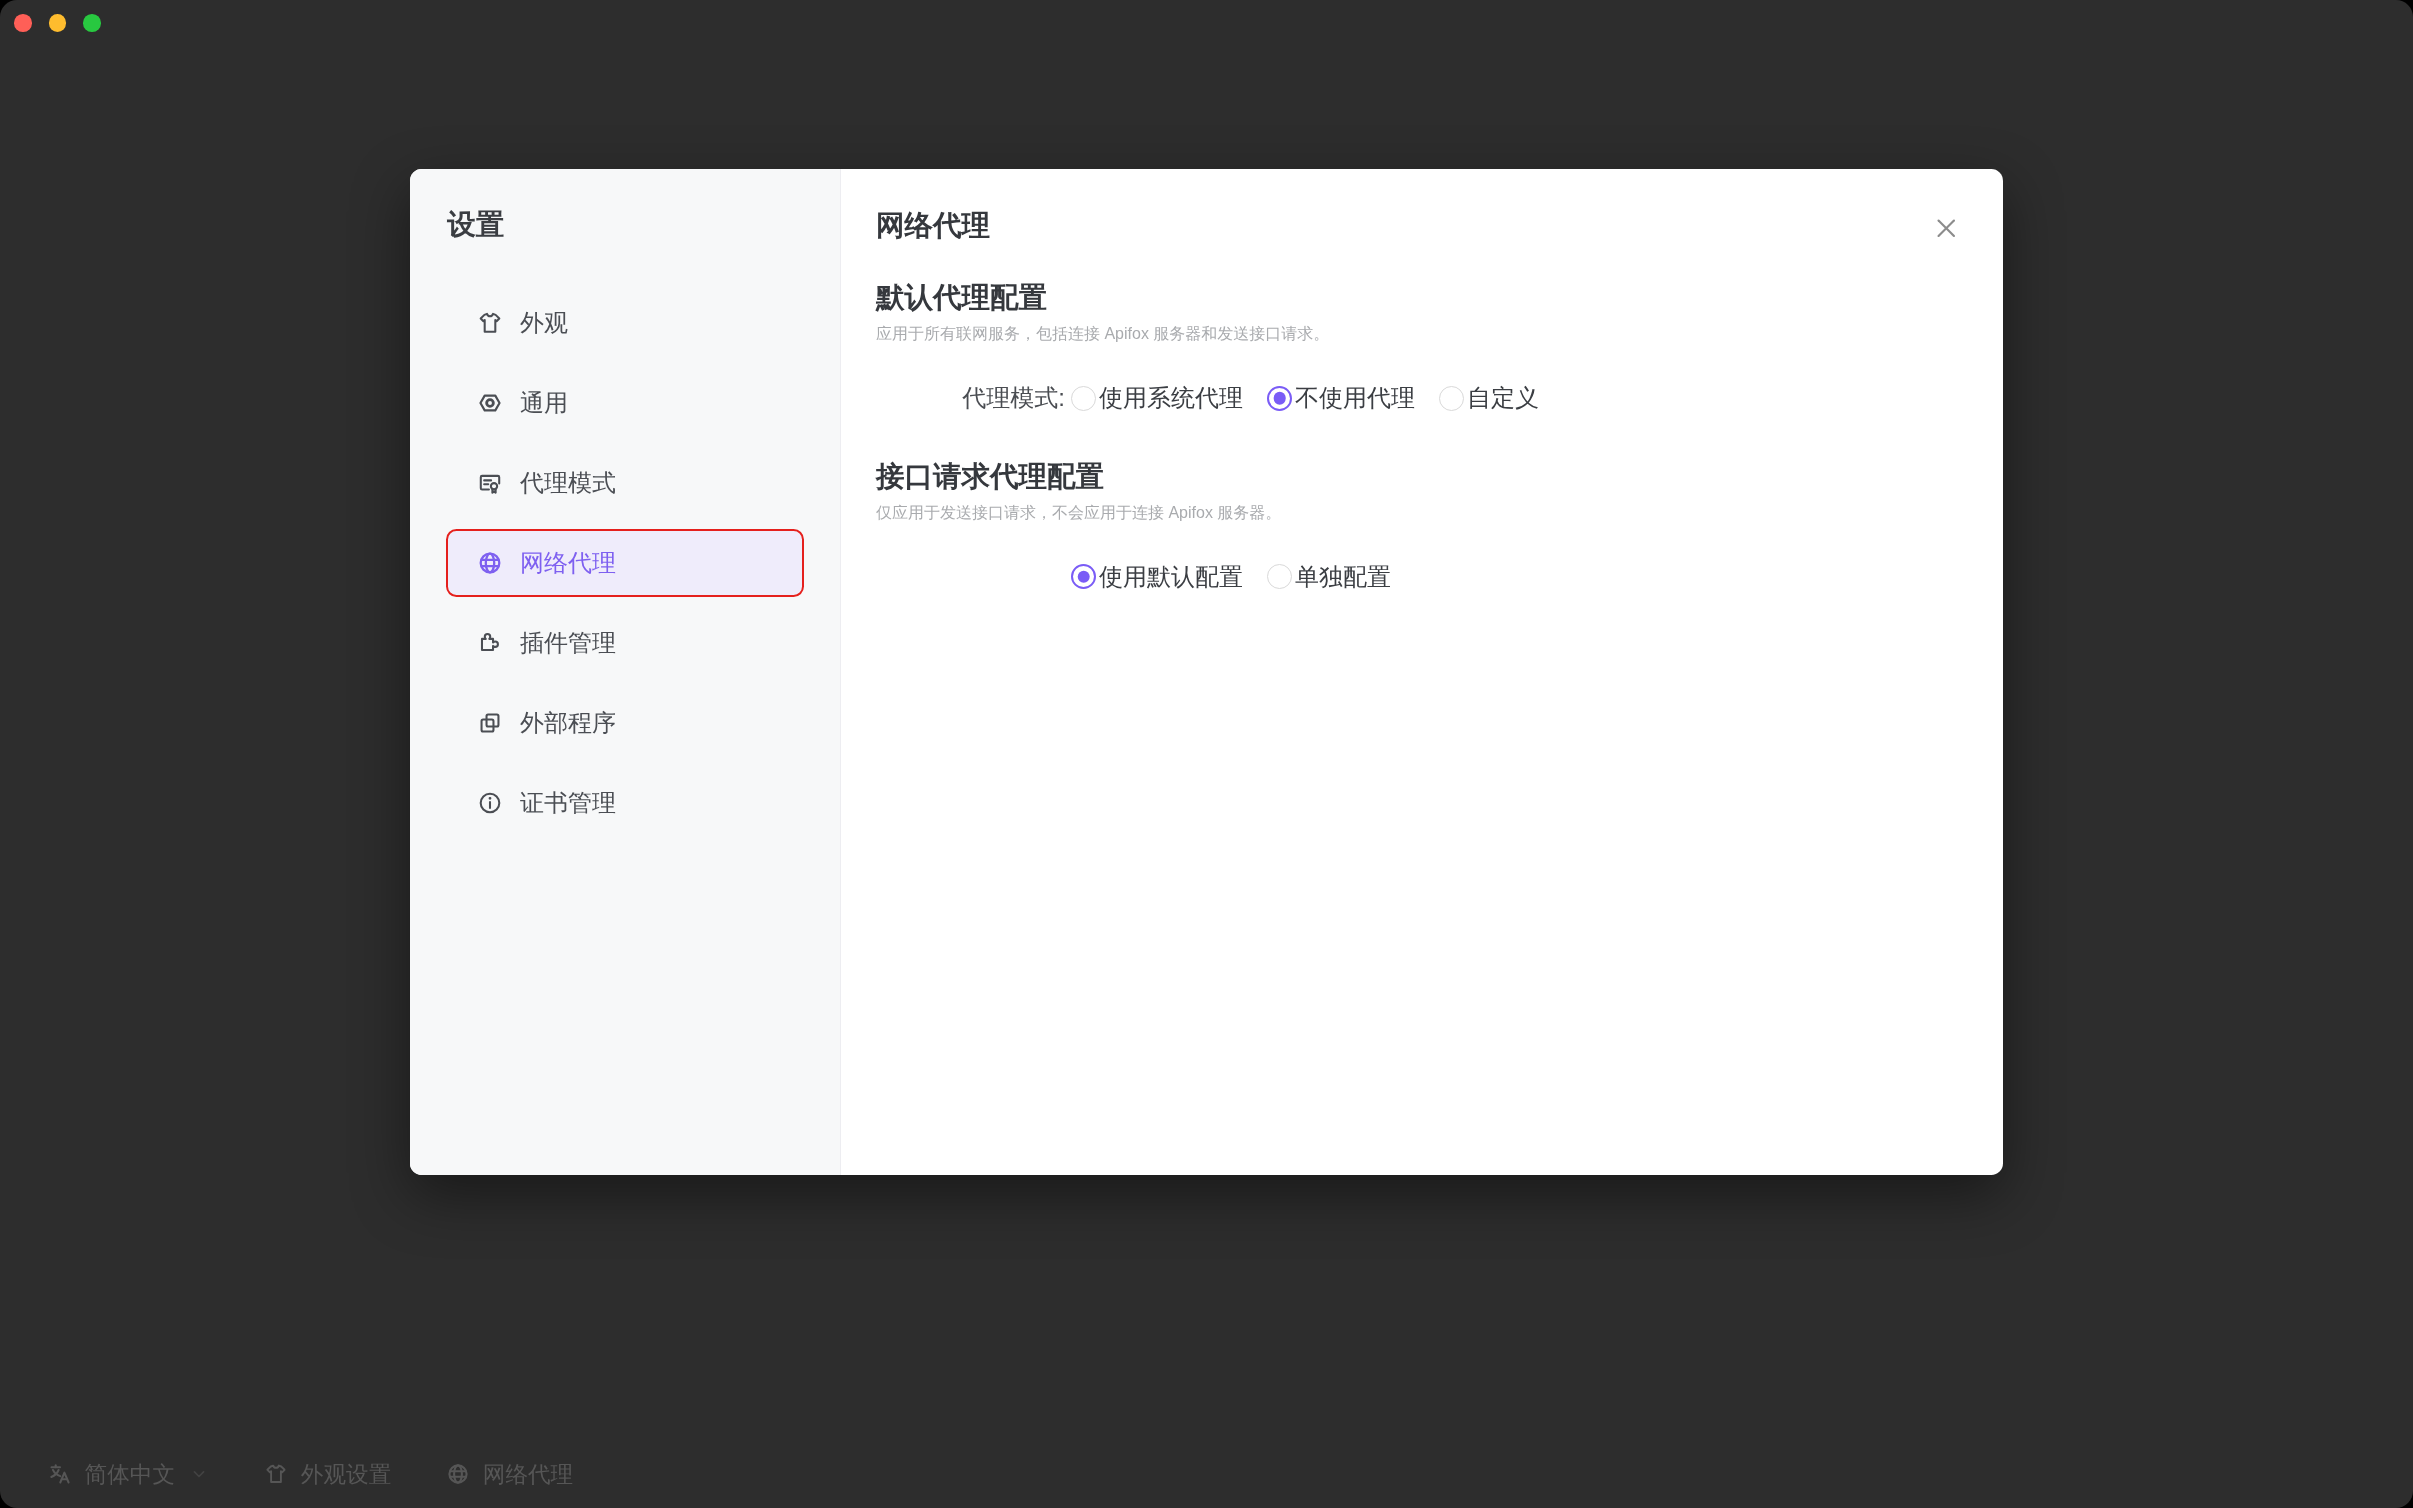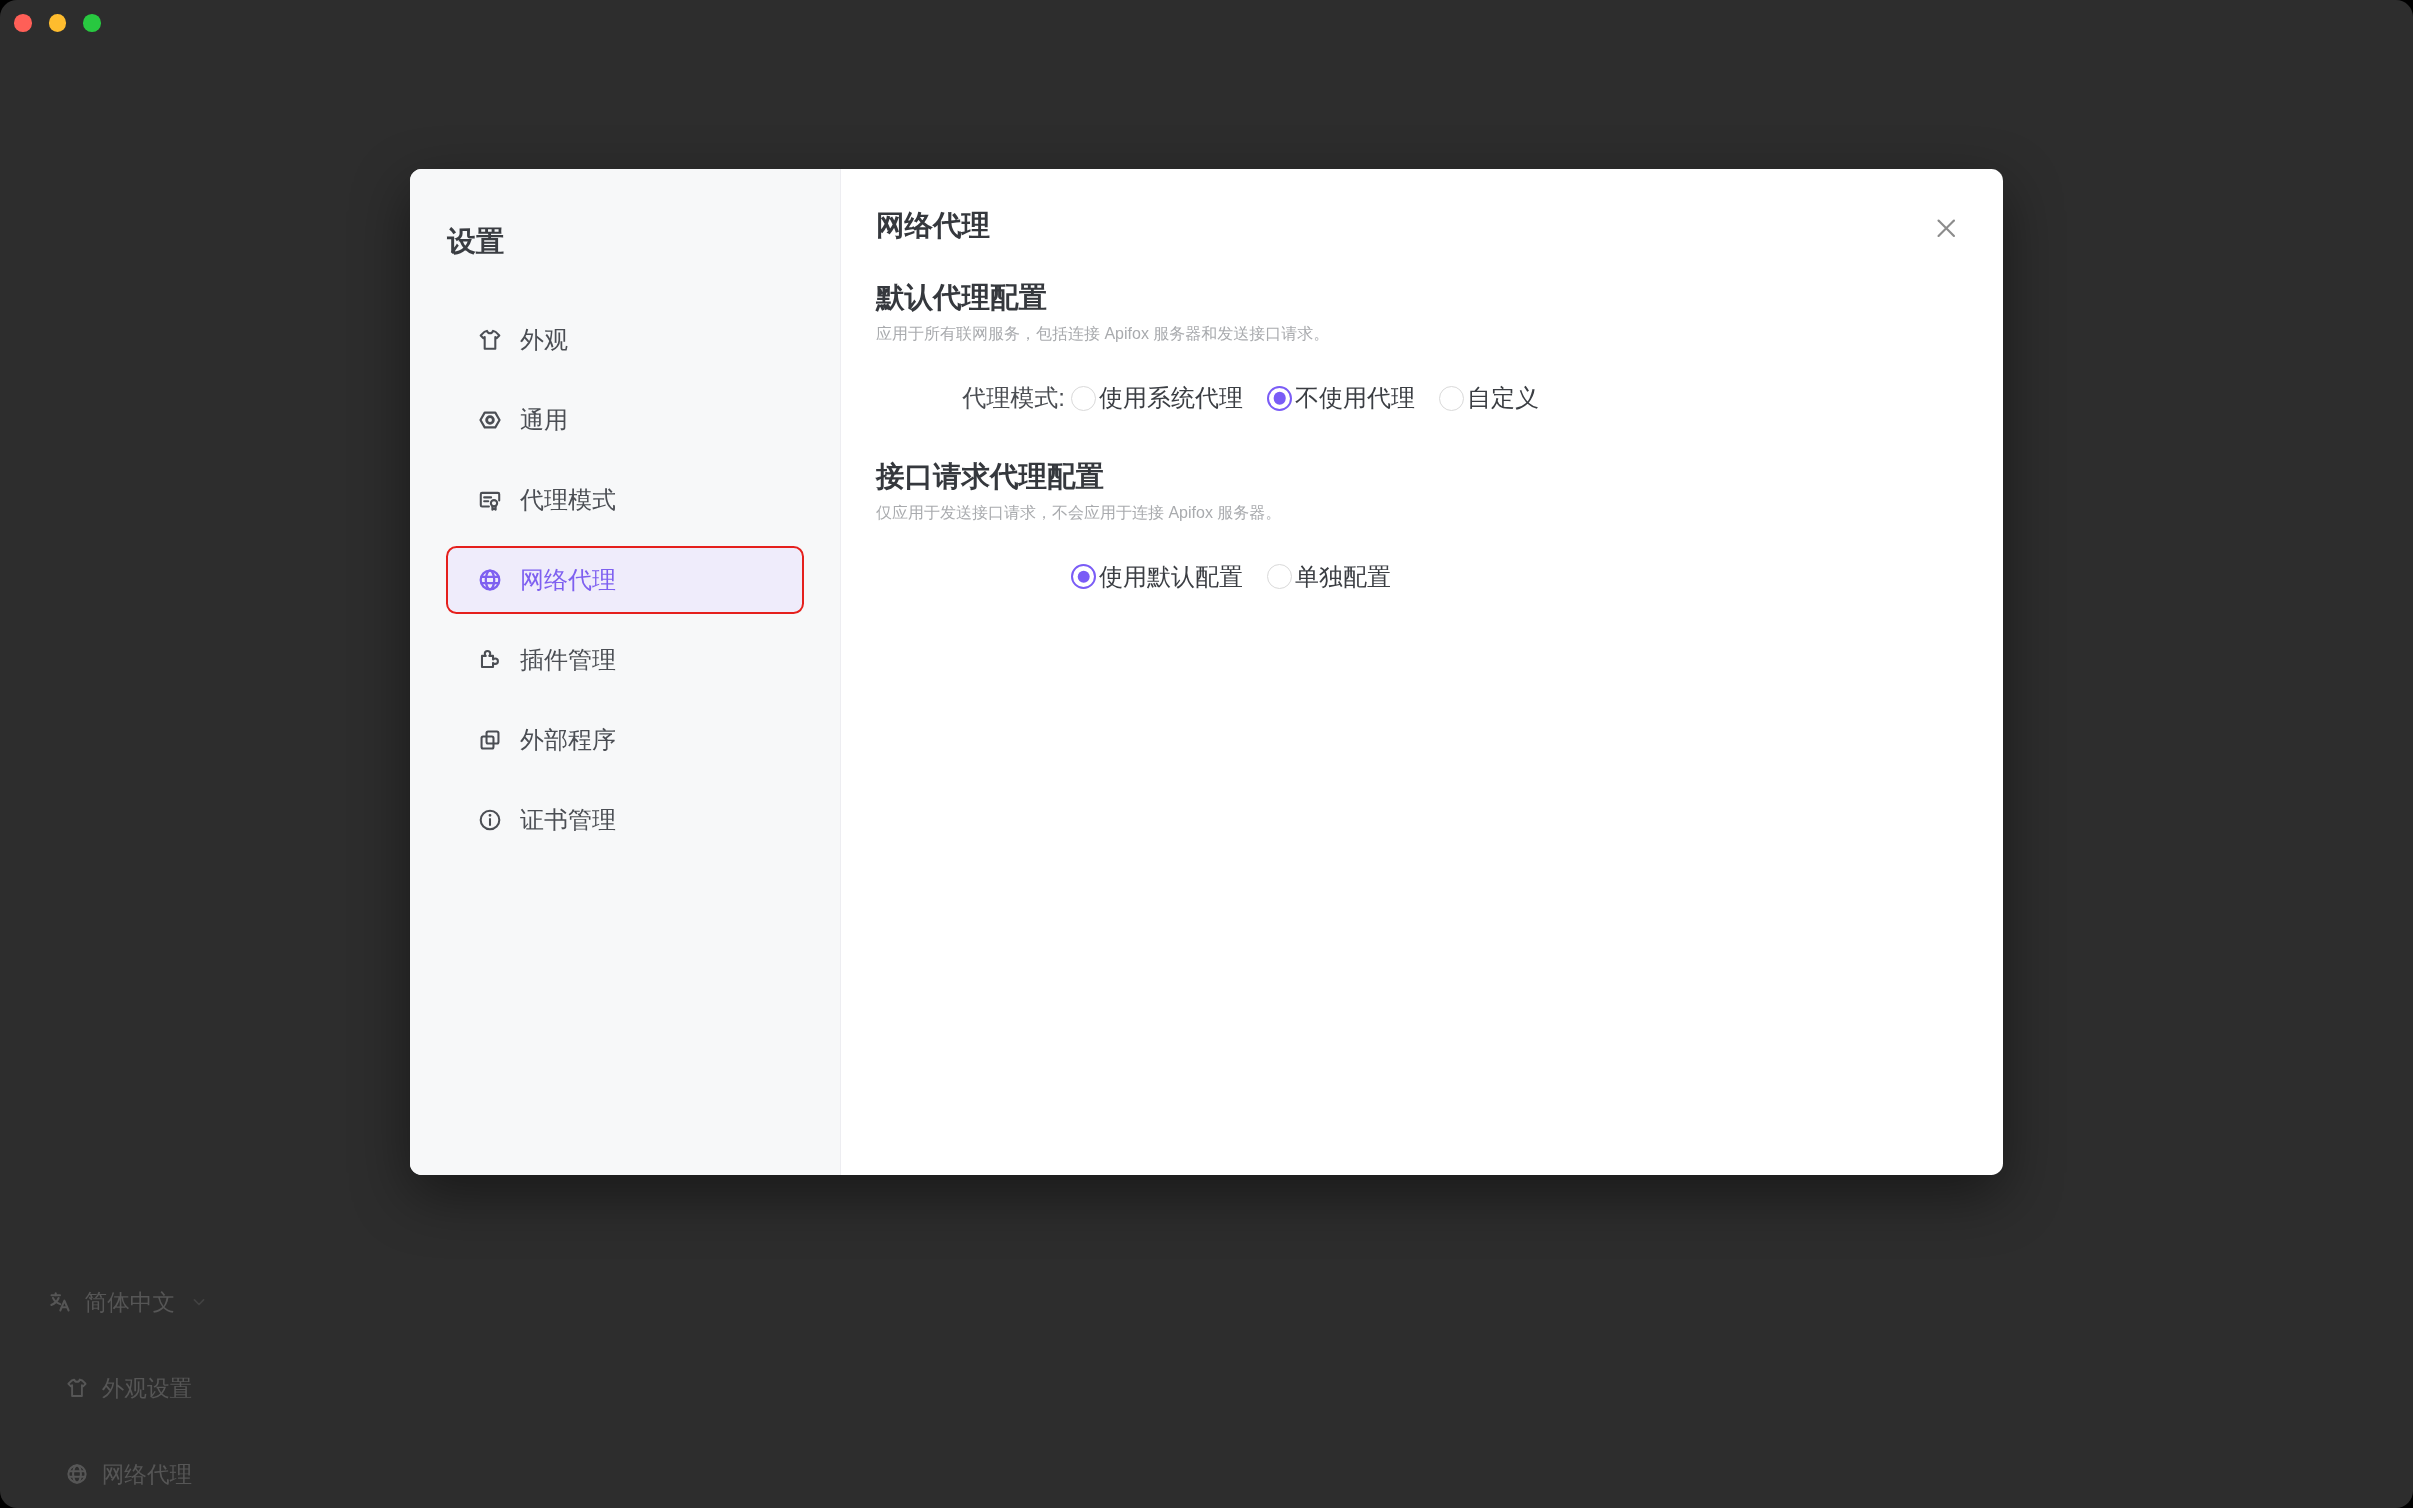--- a/index.html
+++ b/index.html
@@ -14,21 +14,21 @@
   .dot-close { background:#ff5f57; }
   .dot-min   { background:#febc2e; }
   .dot-zoom  { background:#28c840; }
 
   
   .dialog { position:absolute; left:410px; top:169px; width:1593px; height:1006px;
             background:#fff; border-radius:11.7px; overflow:hidden; display:flex;
             box-shadow:0 20px 59px rgba(0,0,0,.45); }
 
   .sidebar { width:431px; flex-shrink:0; background:#f7f8f9; border-right:1.7px solid #ededf1;
-             padding:54px 38px 0 38px; }
+             padding:37px 38px 0 38px; }
   .sidebar-title { font-size:28.5px; font-weight:600; color:#3a3d42; margin-left:-0.8px; }
   .sidebar-nav { margin-top:47px; }
   .sidebar-item { height:64px; margin-bottom:16px; border-radius:8.4px; display:flex;
                   align-items:center; gap:17.6px; padding-left:28.5px; font-size:24px;
                   color:#4b4e54; cursor:pointer; }
   .sidebar-item svg { width:26px; height:26px; flex-shrink:0; }
   .sidebar-item.selected { background:#efecfb; color:#7e60f0; outline:2.5px solid #e5201d; }
 
   
   .content { flex:1; padding:35px 40px 0 35px; position:relative; }
@@ -51,21 +51,21 @@
   .radio-circle { width:25px; height:25px; border-radius:50%; background:#fff;
                   border:1.7px solid #d9d9d9; flex-shrink:0; position:relative; }
   .radio-option.checked .radio-circle { border:2.5px solid #7a5cf6; }
   .radio-option.checked .radio-circle::after { content:""; position:absolute; left:50%; top:50%;
                   transform:translate(-50%,-50%); width:12.6px; height:12.6px; border-radius:50%;
                   background:#7a5cf6; }
   .radio-label { font-size:24px; color:#3b3e43; }
 
   
   .footer { position:absolute; left:48px; bottom:18.4px; display:flex; align-items:center;
-            gap:55px;flex-direction:column; }
+            gap:55px; }
   .footer-item { display:flex; align-items:center; gap:12.6px; color:#565656; font-size:22.6px;
                  cursor:pointer; }
   .footer-item svg { width:24px; height:24px; }
   .footer-chevron { color:#424242; margin-left:1.7px; }
   .footer-chevron svg { width:20px; height:20px; }
 
   svg { display:block; }
 </style>
 </head>
 <body>

